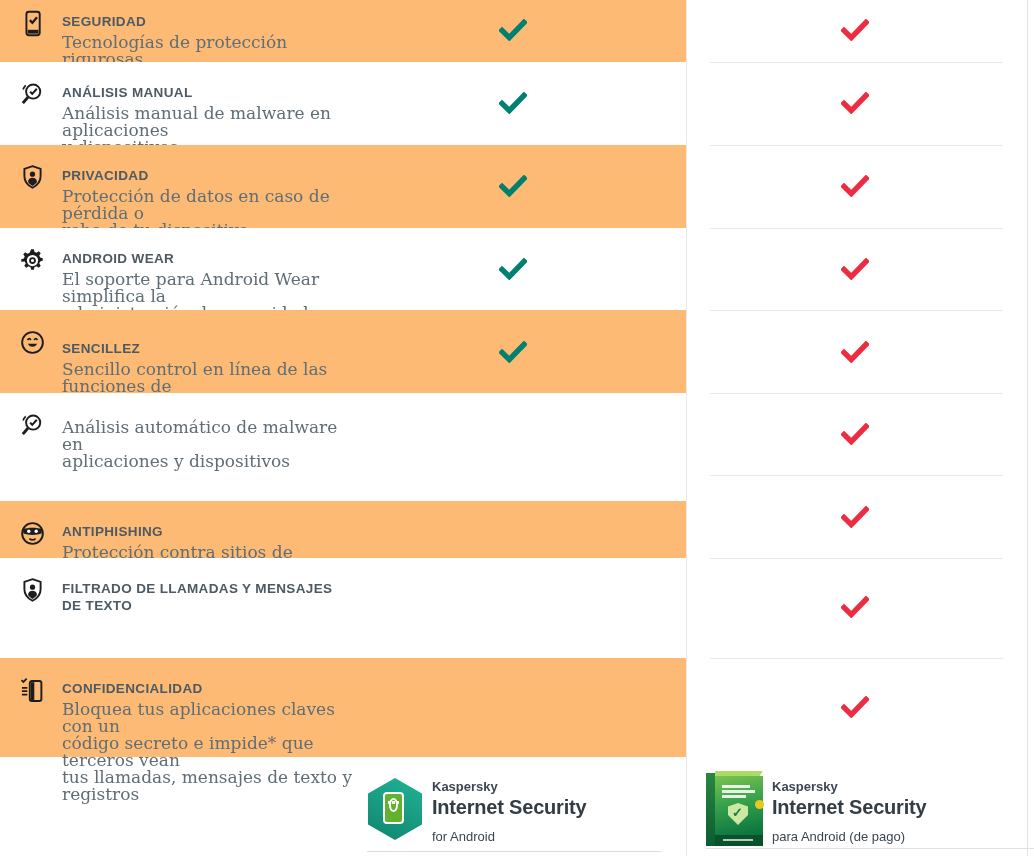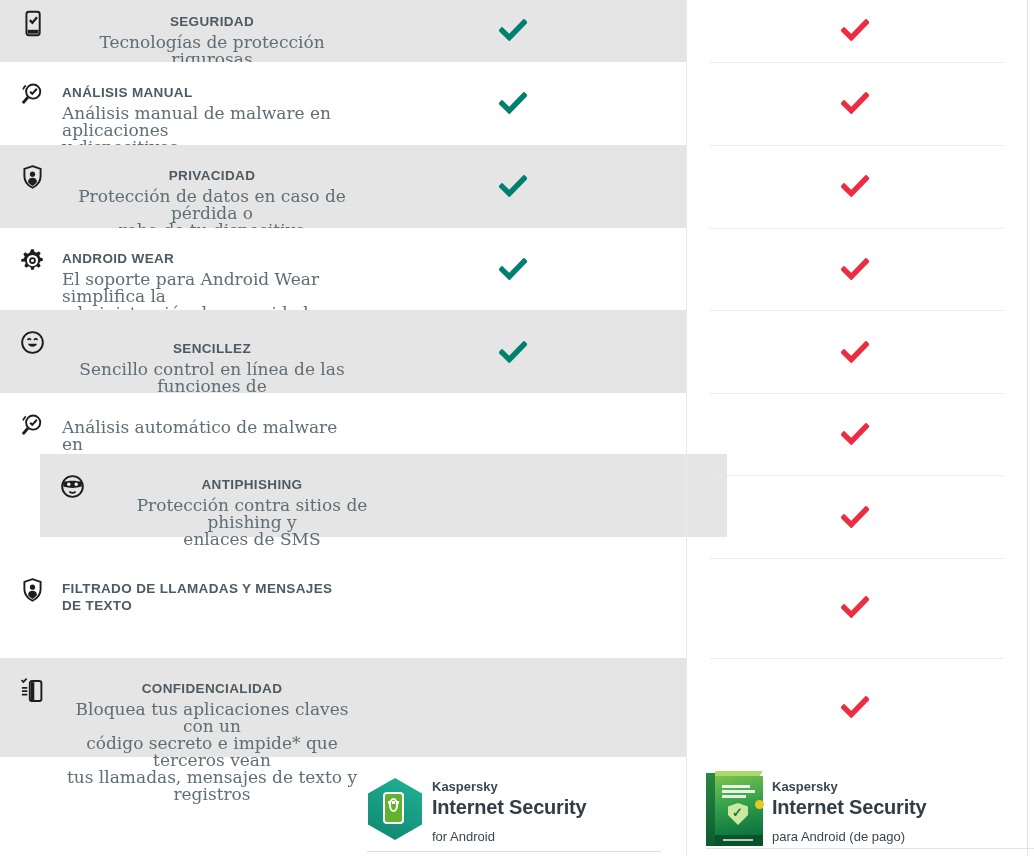--- a/index.html
+++ b/index.html
@@ -2,21 +2,21 @@
 <html><head>
 <meta charset="utf-8">
 <style>
   html,body{margin:0;padding:0;}
   body{
     width:1034px;height:856px;position:relative;background:#ffffff;
     font-family:"Liberation Sans",sans-serif;overflow:hidden;
     -webkit-font-smoothing:antialiased;
   }
   .row{position:absolute;left:0;width:687px;box-sizing:border-box;}
-  .row.gray{background:#e5e5e5;text-align:center;}
+  .row.gray{background:#fdba74;}
   .row.white{background:#ffffff;}
   .feature-text{position:absolute;left:62px;width:300px;}
   .feature-title{
     font-size:13.5px;font-weight:700;letter-spacing:.35px;color:#4d5a63;
     line-height:17px;white-space:pre-line;
   }
   .feature-desc{
     font-family:"DejaVu Serif",serif;font-size:17px;color:#5f6d75;
     line-height:17px;margin-top:4px;white-space:pre-line;
   }
@@ -214,21 +214,21 @@
         <div class="feature-desc">Análisis automático de malware en
 aplicaciones y dispositivos</div>
       </div>
     </div>
     <div class="check" style="left: 841px; top: 423px;">
       <svg width="28" height="22" viewBox="0 0 28 22">
      <path d="M3,11.5 L10.3,18.6 L25,3.4" fill="none" stroke="#ee2c41" stroke-width="5.4" stroke-linecap="square"></path>
    </svg>
     </div>
     <div class="sep" style="top: 393px;"></div>
-    <div class="row gray" style="top: 454px; height: 83px; margin-left: 40px;">
+    <div class="row gray" style="top: 501px; height: 83px;">
       <div class="feature-icon" style="top: 19px;">
         <svg viewBox="0 0 24 24" fill="none" stroke="#1d1d1d">
       <circle cx="12" cy="12" r="9.2" stroke-width="1.7"></circle>
       <path d="M3.5,8.3 C8,6.5 16,6.5 20.5,8.3 L20.1,12.1 C15.5,13.7 8.5,13.7 3.9,12.1 Z" fill="#1d1d1d" stroke="none"></path>
       <circle cx="8.7" cy="10" r="1.5" fill="#fff" stroke="none"></circle>
       <circle cx="15.3" cy="10" r="1.5" fill="#fff" stroke="none"></circle>
       <path d="M9.2,16.5 Q12,18.9 14.8,16.5" stroke-width="1.5"></path>
     </svg>
       </div>
       <div class="feature-text" style="top: 22px;">

